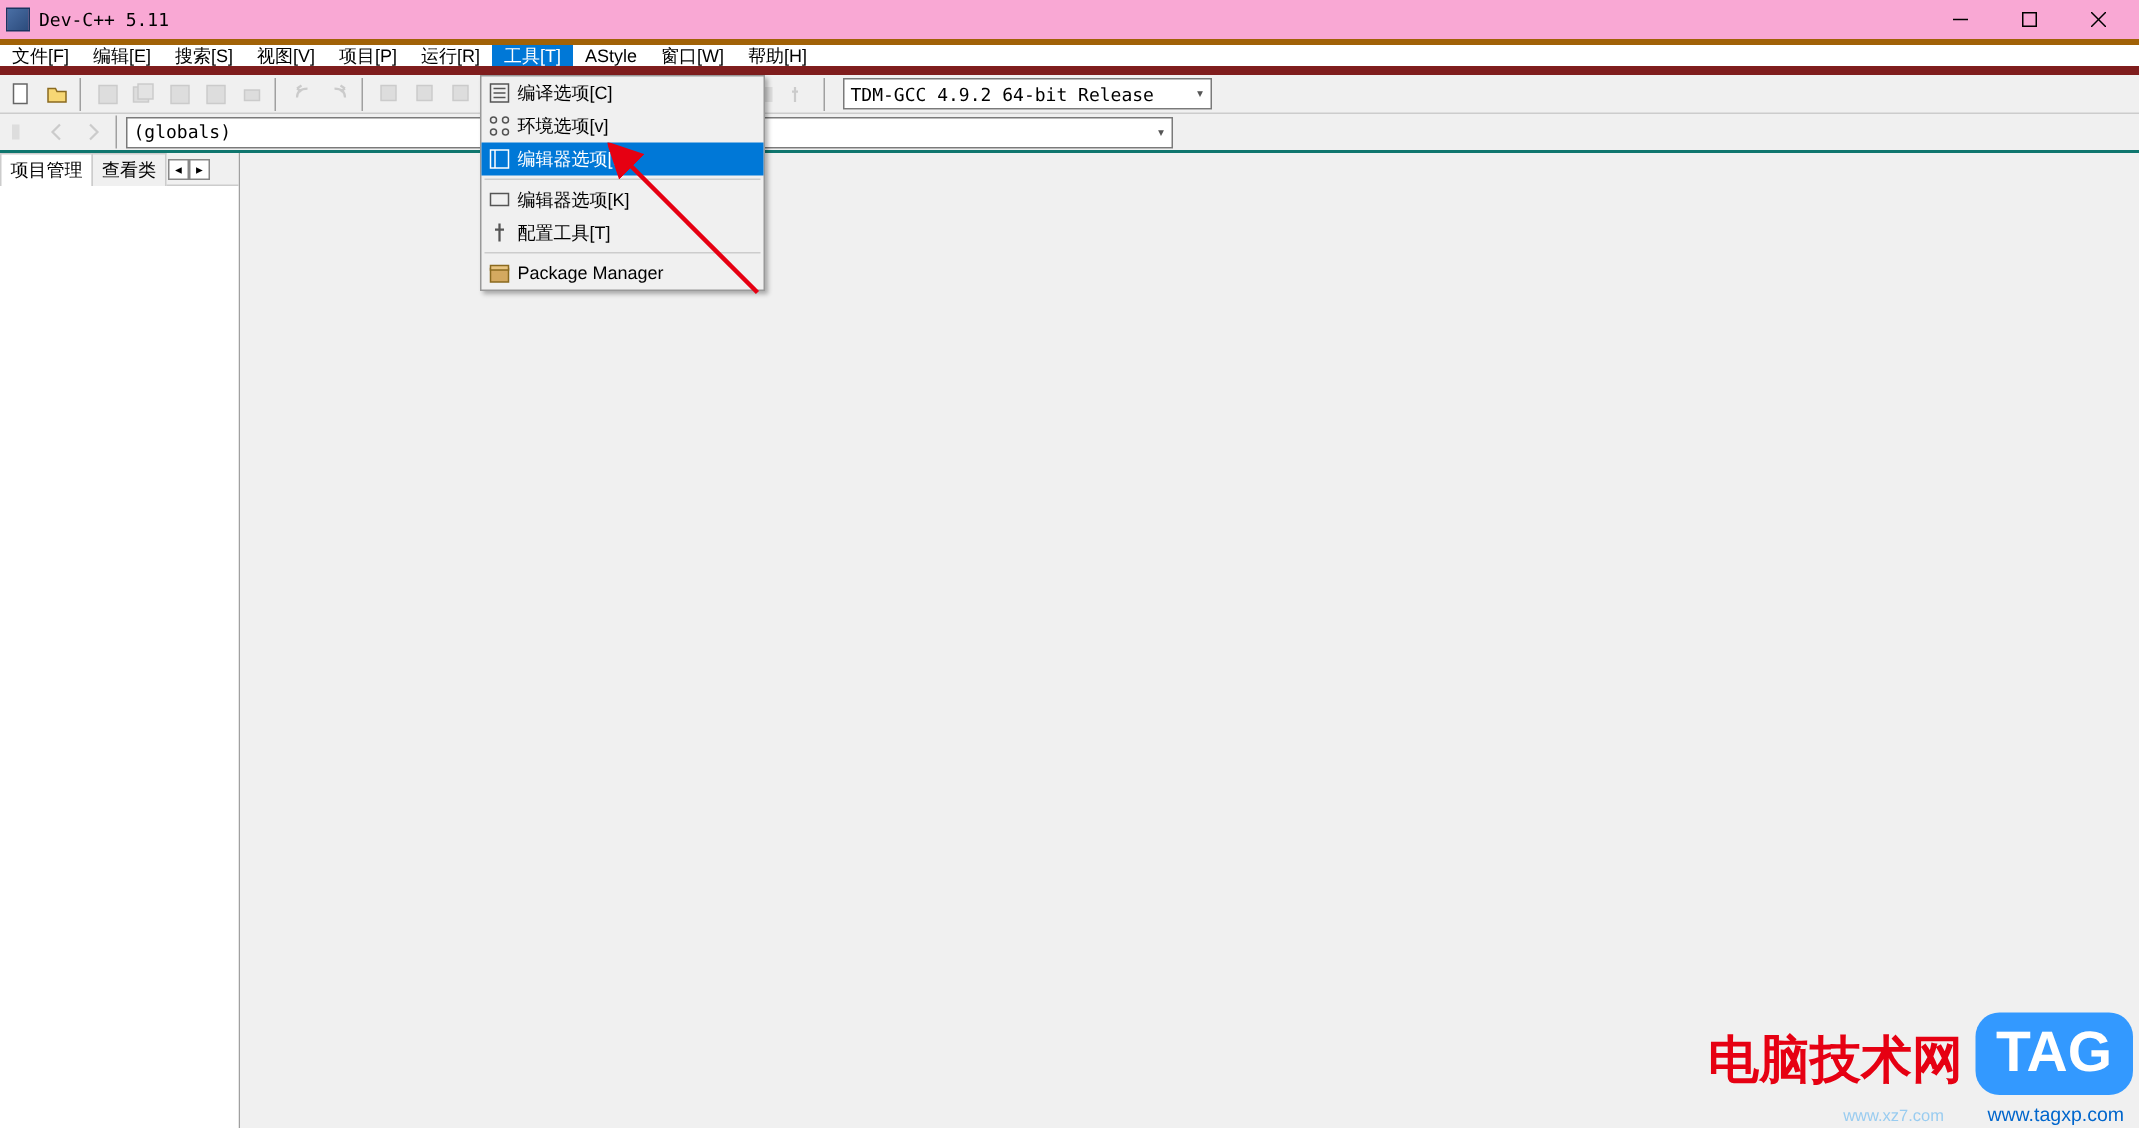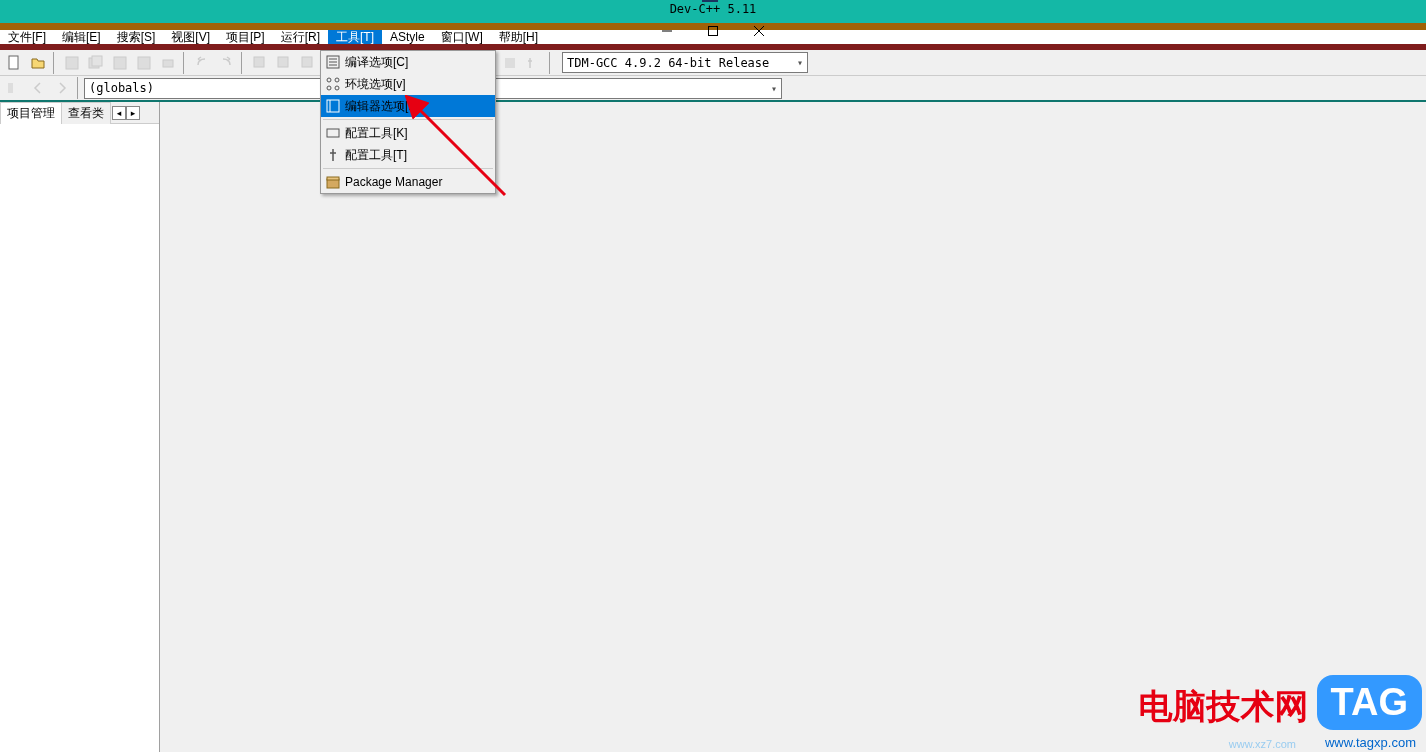--- a/index.html
+++ b/index.html
@@ -1,18 +1,18 @@
 <!DOCTYPE html>
 <html><head>
 <meta charset="utf-8">
 <style>
   * { box-sizing: border-box; margin: 0; padding: 0; }
   body { font-family: "Microsoft YaHei", Tahoma, sans-serif; font-size: 12px; background: #f0f0f0; overflow: hidden; width: 1426px; height: 752px; position: relative; }
   
-  .titlebar { height: 30px; background: #14b8a6; display: flex; align-items: center; padding: 0 4px; border-bottom: 7px solid #a16207; flex-direction: column; }
+  .titlebar { height: 30px; background: #f9a8d4; display: flex; align-items: center; padding: 0 4px; border-bottom: 4px solid #a16207; }
   .titlebar-icon { width: 16px; height: 16px; background: linear-gradient(135deg, #4a6fa5 0%, #2c4b7c 100%); margin-right: 6px; border: 1px solid #1a3560; }
   .titlebar-text { flex: 1; font-size: 12px; font-family: Consolas, monospace; }
   .win-controls { display: flex; }
   .win-btn { width: 46px; height: 30px; display: flex; align-items: center; justify-content: center; font-size: 14px; }
   
   .menubar { height: 20px; background: #fff; display: flex; align-items: stretch; font-size: 12px; border-bottom: 6px solid #7f1d1d; }
   .menu-item { padding: 0 8px; display: flex; align-items: center; white-space: nowrap; }
   .menu-item.active { background: #0078d7; color: #fff; }
   
   .toolbar { height: 26px; background: #f0f0f0; display: flex; align-items: center; border-bottom: 1px solid #ccc; padding: 0 2px; }
@@ -28,23 +28,23 @@
   .sidebar { width: 160px; background: #fff; border-right: 1px solid #a0a0a0; display: flex; flex-direction: column; }
   .side-tabs { display: flex; align-items: center; height: 22px; background: #f0f0f0; border-bottom: 1px solid #ccc; }
   .side-tab { padding: 2px 6px; font-size: 12px; border: 1px solid #ccc; border-bottom: none; background: #fff; margin-right: -1px; }
   .side-tab.inactive { background: #f0f0f0; }
   .side-navbtns { display: flex; margin-left: 2px; }
   .side-navbtn { width: 14px; height: 14px; border: 1px solid #888; font-size: 9px; display: flex; align-items: center; justify-content: center; background: #fff; }
   .sidebar-content { flex: 1; background: #fff; }
   
   .editor { flex: 1; background: #f0f0f0; }
   
-  .dropdown-menu { position: absolute; left: 320px; top: 50px; width: 176px; background: #f0f0f0; border: 1px solid #999; box-shadow: 2px 2px 3px rgba(0,0,0,0.3); z-index: 100; }
+  .dropdown-menu { position: absolute; left: 320px; top: 50px; width: 190px; background: #f0f0f0; border: 1px solid #999; box-shadow: 2px 2px 3px rgba(0,0,0,0.3); z-index: 100; }
   .dd-item { height: 22px; display: flex; align-items: center; padding-right: 8px; font-size: 12px; }
-  .dd-item.highlighted { background: #0078d7; color: #000000; }
+  .dd-item.highlighted { background: #0078d7; color: #ffffff; }
   .dd-icon { width: 24px; height: 22px; display: flex; align-items: center; justify-content: center; }
   .dd-sep { height: 1px; background: #ccc; margin: 2px 2px; }
   
   .arrow-annotation { position: absolute; left: 405px; top: 95px; z-index: 101; pointer-events: none; }
   
   .watermark { position: absolute; right: 4px; bottom: 22px; display: flex; align-items: flex-end; gap: 8px; z-index: 50; }
   .wm-text { font-size: 34px; font-weight: bold; color: #e60012; font-family: "Microsoft YaHei"; }
   .wm-badge { background: #3399ff; color: #fff; font-size: 38px; font-weight: bold; padding: 6px 14px; border-radius: 16px; font-family: Arial; }
   .wm-url { position: absolute; right: 10px; bottom: 2px; font-size: 13px; color: #0066cc; z-index: 50; }
   .wm-url2 { position: absolute; right: 130px; bottom: 2px; font-size: 11px; color: #99ccf0; z-index: 49; }
@@ -292,21 +292,21 @@
     </div>
     <span>编辑器选项[E]</span>
   </div>
   <div class="dd-sep"></div>
   <div class="dd-item">
     <div class="dd-icon">
       <svg width="16" height="16" viewBox="0 0 16 16">
           <rect x="2" y="4" width="12" height="8" fill="none" stroke="#555"></rect>
         </svg>
     </div>
-    <span>配置工具[K]</span>
+    <span>编辑器选项[K]</span>
   </div>
   <div class="dd-item">
     <div class="dd-icon">
       <svg width="16" height="16" viewBox="0 0 16 16">
           <path d="M8 2v4 M5 6h6 M8 6v8" stroke="#555" fill="none" stroke-width="1.5"></path>
         </svg>
     </div>
     <span>配置工具[T]</span>
   </div>
   <div class="dd-sep"></div>

